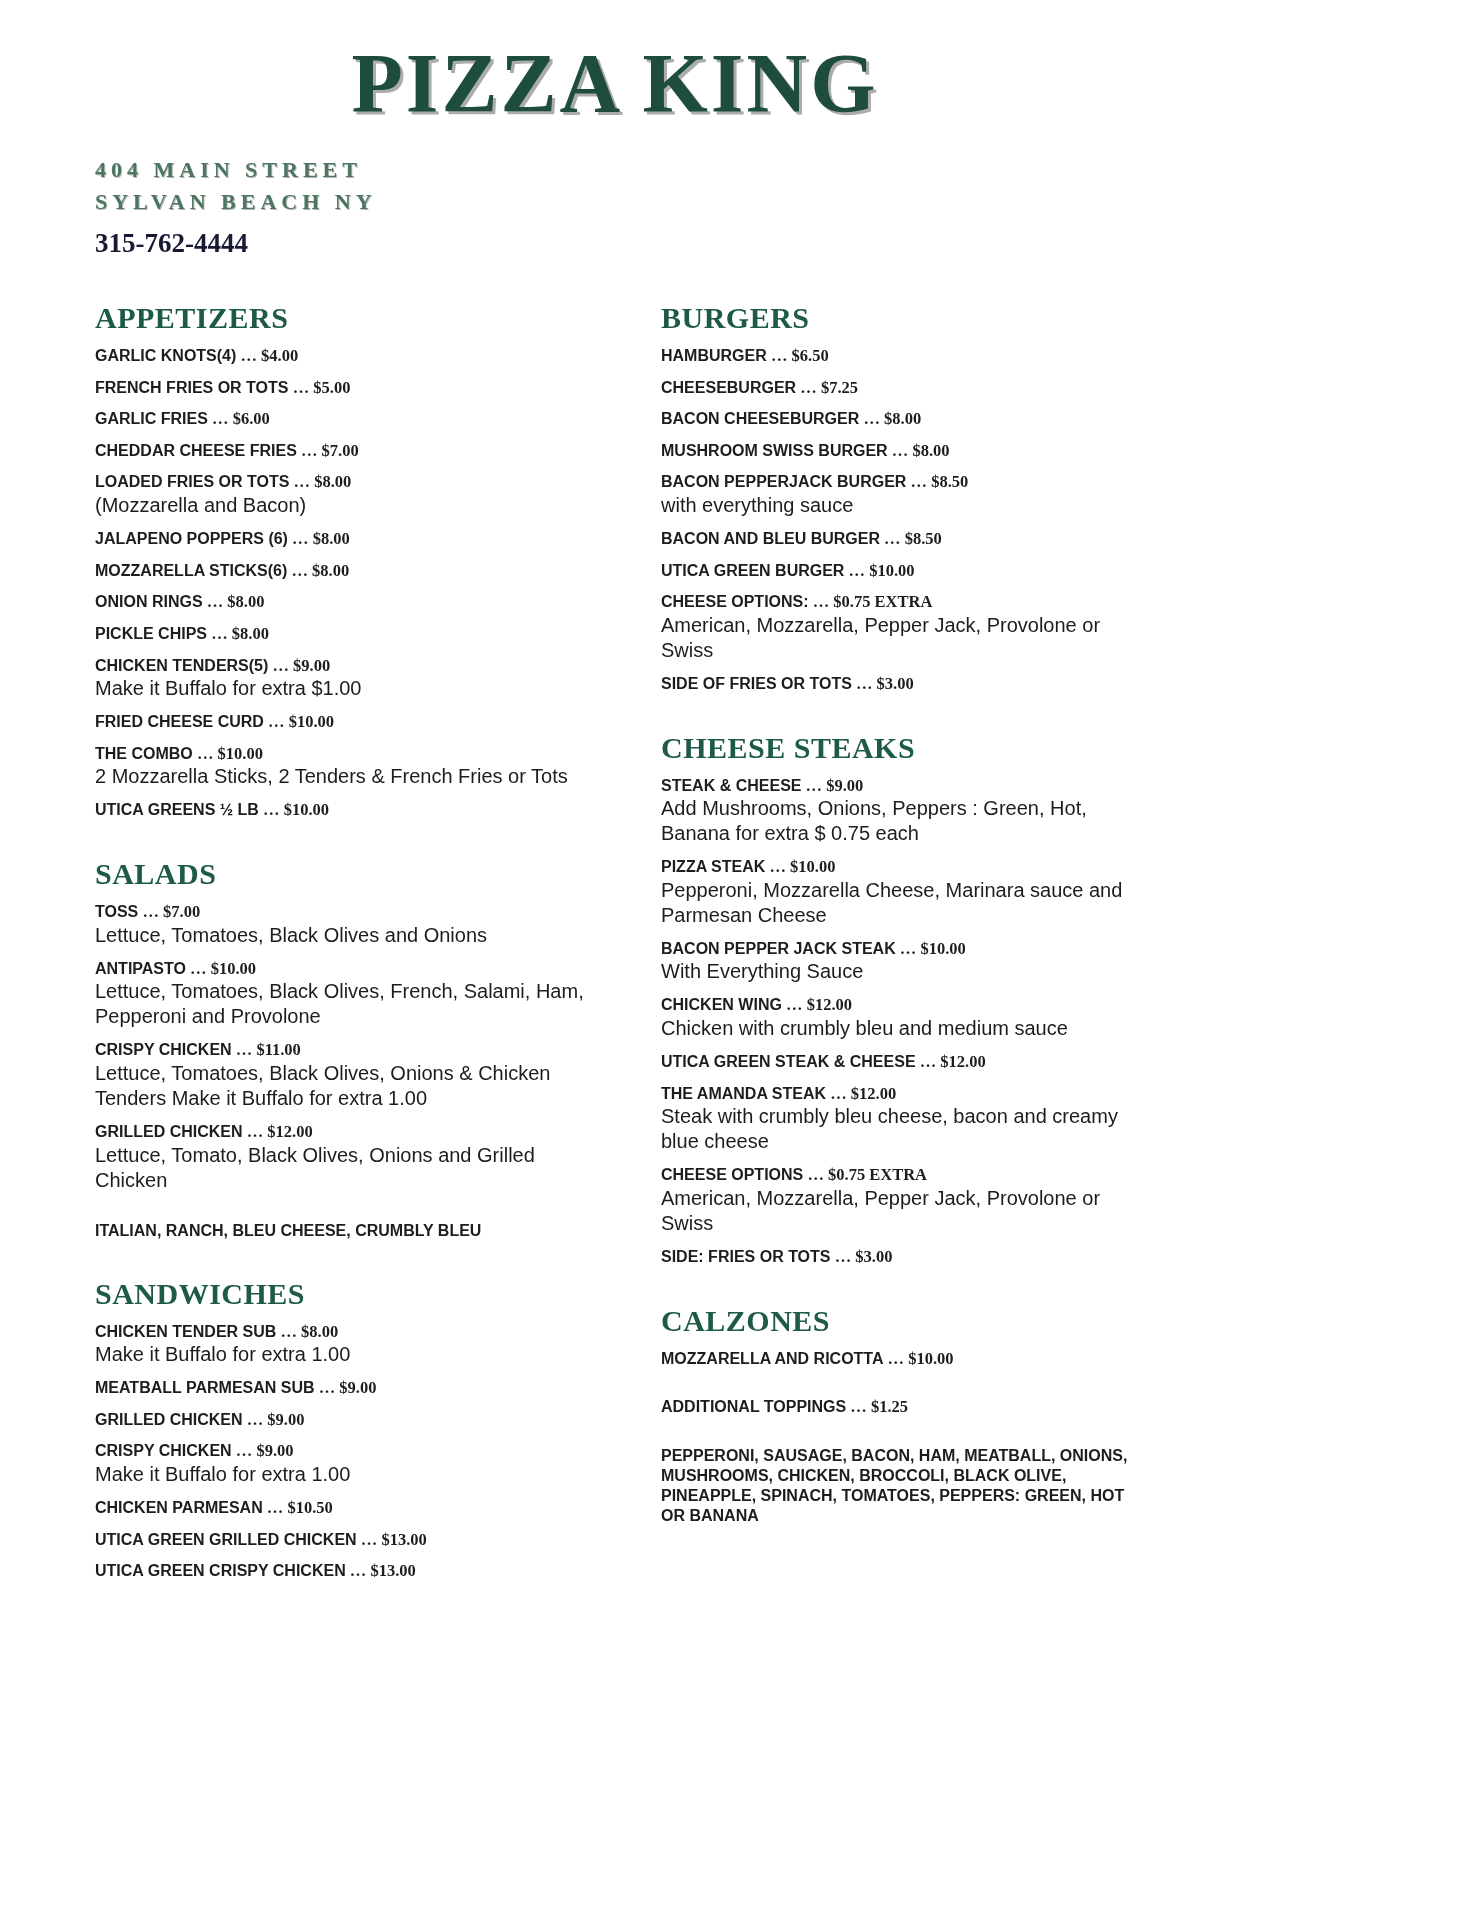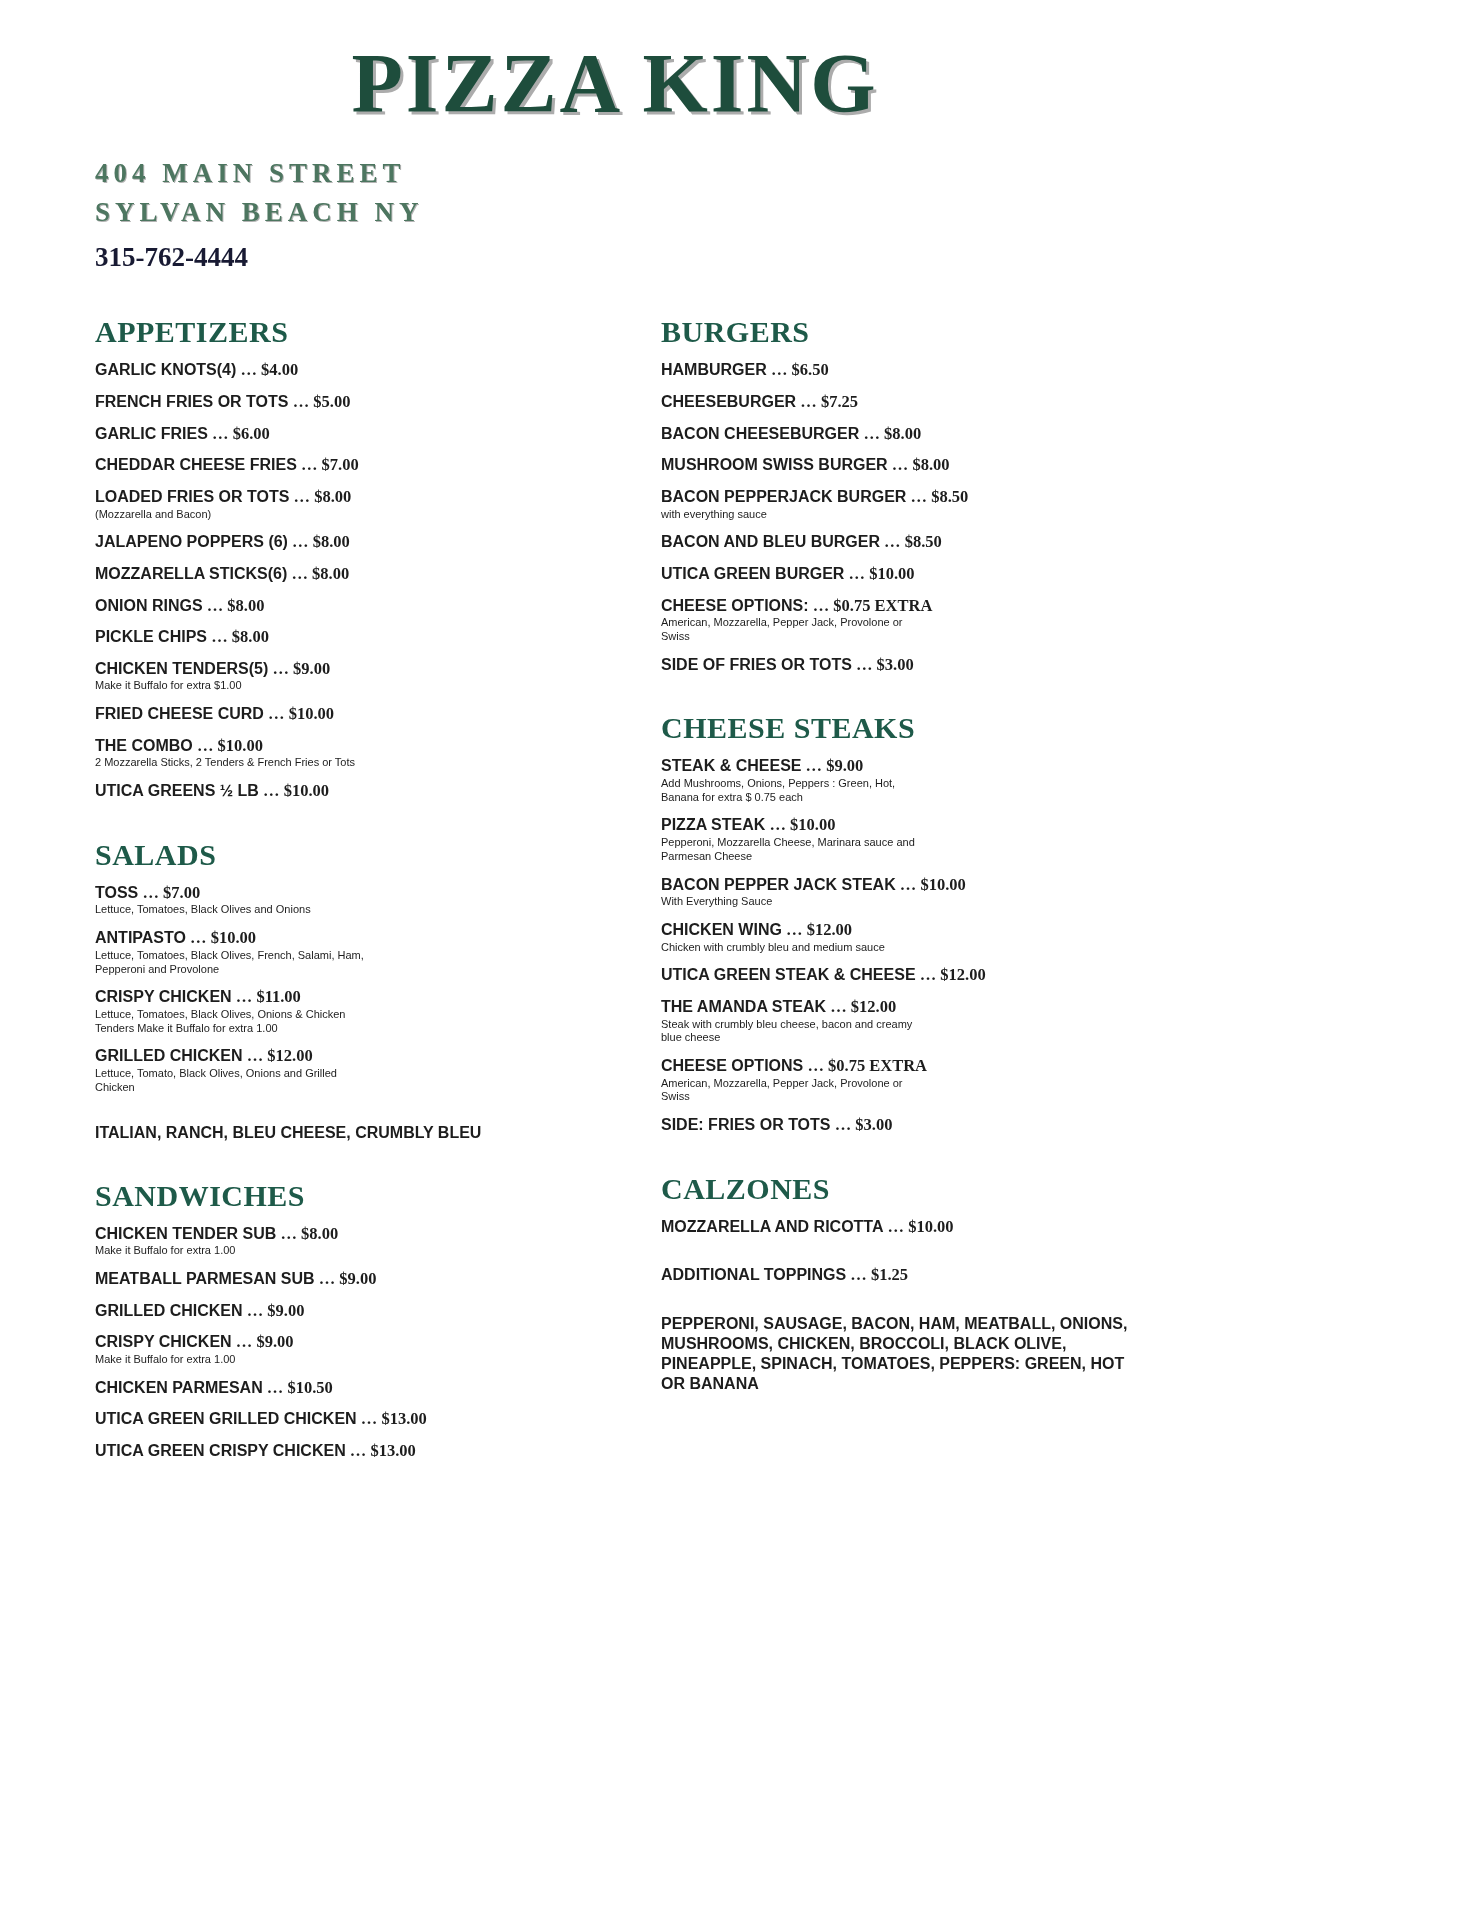--- a/index.html
+++ b/index.html
@@ -29,21 +29,21 @@
     line-height: 1.05;
     color: var(--title-green, #1e4d3c);
     text-shadow: 3px 3px 0 rgba(70, 70, 70, 0.45);
   }
   .address {
     margin-top: 26px;
   }
   .address-line {
     font-family: "Liberation Serif", serif;
     font-weight: 700;
-    font-size: 27px;
+    font-size: 22px;
     letter-spacing: 5px;
     line-height: 1.45;
     color: var(--address-green, #4d7660);
     text-shadow: 1px 1px 0 rgba(40, 40, 40, 0.35);
   }
   .phone {
     margin-top: 10px;
     font-family: "Liberation Serif", serif;
     font-weight: 700;
     font-size: 27px;
@@ -75,21 +75,21 @@
     line-height: 1.25;
     white-space: pre-line;
     color: var(--text-dark, #1d1d1d);
   }
   .item-sep, .item-price {
     font-family: "Liberation Serif", serif;
     font-size: 16.5px;
     font-weight: 700;
   }
   .item-desc {
-    font-size: 11px;
+    font-size: 20px;
     font-weight: 400;
     line-height: 1.25;
     white-space: pre-line;
     color: var(--text-dark, #1d1d1d);
   }
 </style>
 </head>
 <body>
 
 <div class="page">

